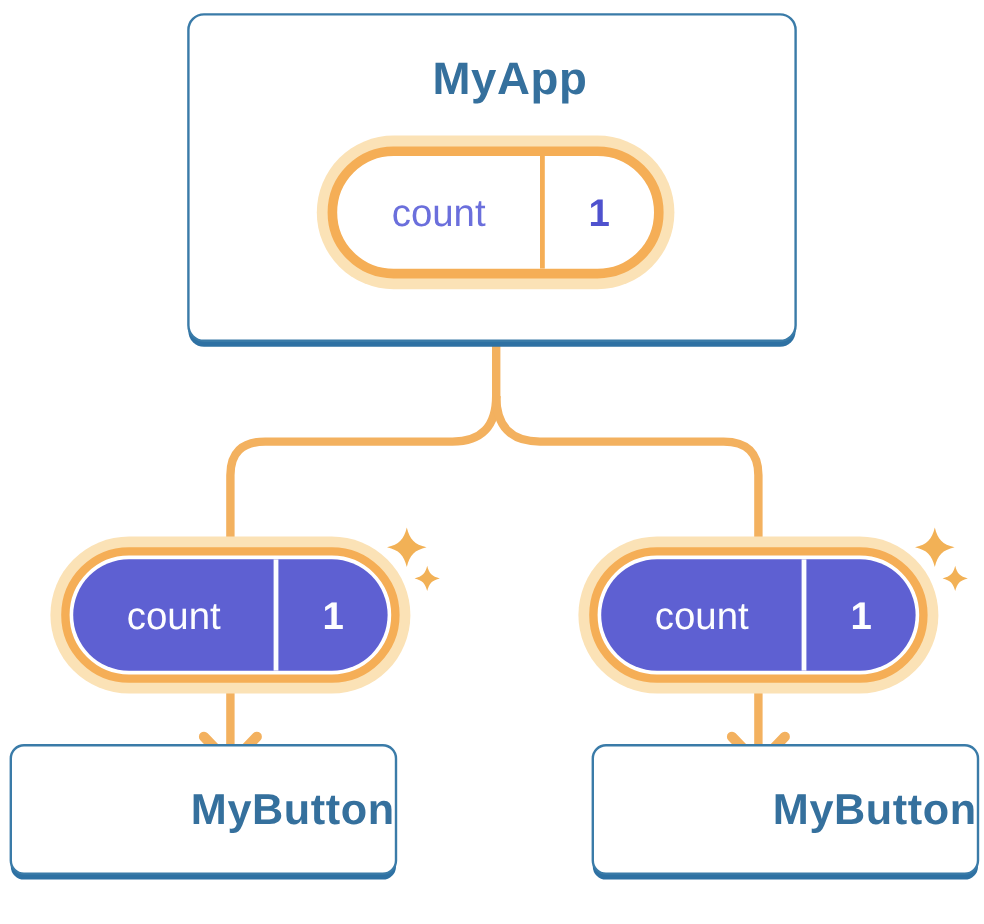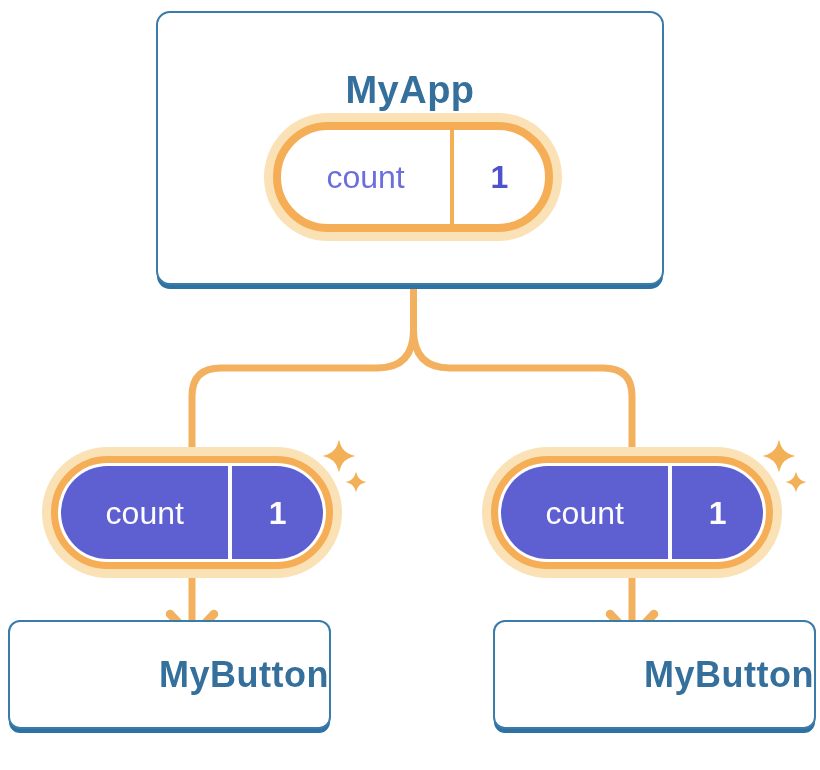--- a/index.html
+++ b/index.html
@@ -22,21 +22,21 @@
   }
   .card.parent{left:156px;top:11px;width:508px;height:274px;border-radius:14px;}
   .card.child{width:323px;height:109px;top:620px;border-radius:12px;
     display:flex;align-items:center;justify-content:flex-end;}
   .card.child.left{left:8px;}
   .card.child.right{left:493px;}
   .card-title{
     color:var(--title-text);font-weight:600;letter-spacing:.5px;
     text-align:center;font-size:38px;line-height:1;
   }
-  .card.parent .card-title{position:absolute;top:34px;left:0;width:100%;margin-top:24px;}
+  .card.parent .card-title{position:absolute;top:34px;left:15px;width:100%;}
   .card.child .card-title{font-size:36px;}
 
   
   .pill-glow{
     position:absolute;background:var(--pill-glow);
     border-radius:70px;padding:9px;
   }
   .pill-glow.root-pill{left:106px;top:100px;width:298px;height:128px;}
   .pill-glow.branch{width:300px;height:131px;top:447px;}
   .pill-glow.branch.left{left:42px;}

